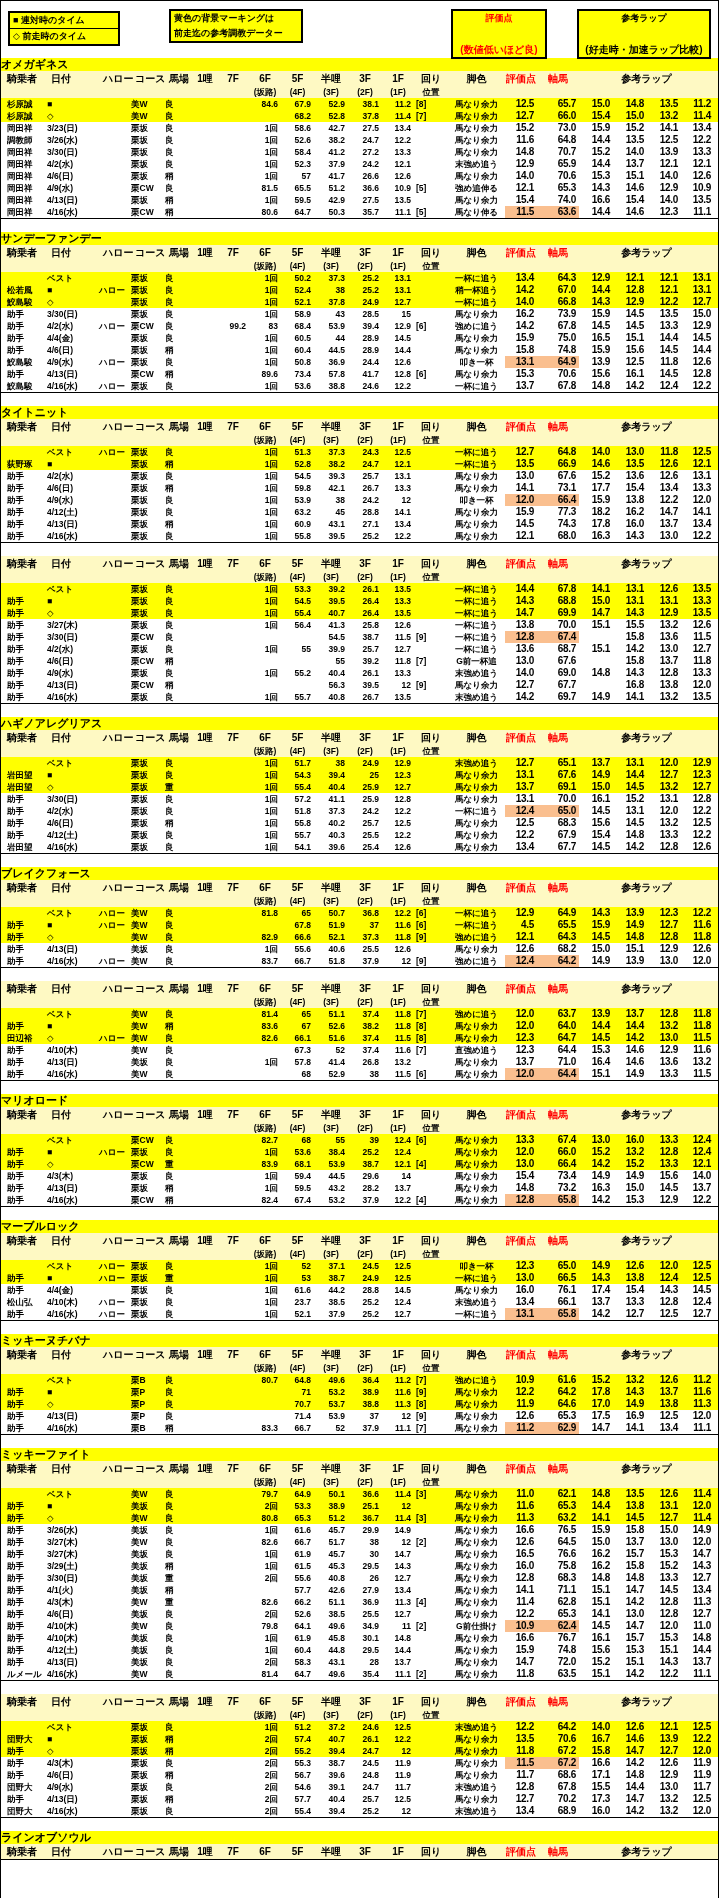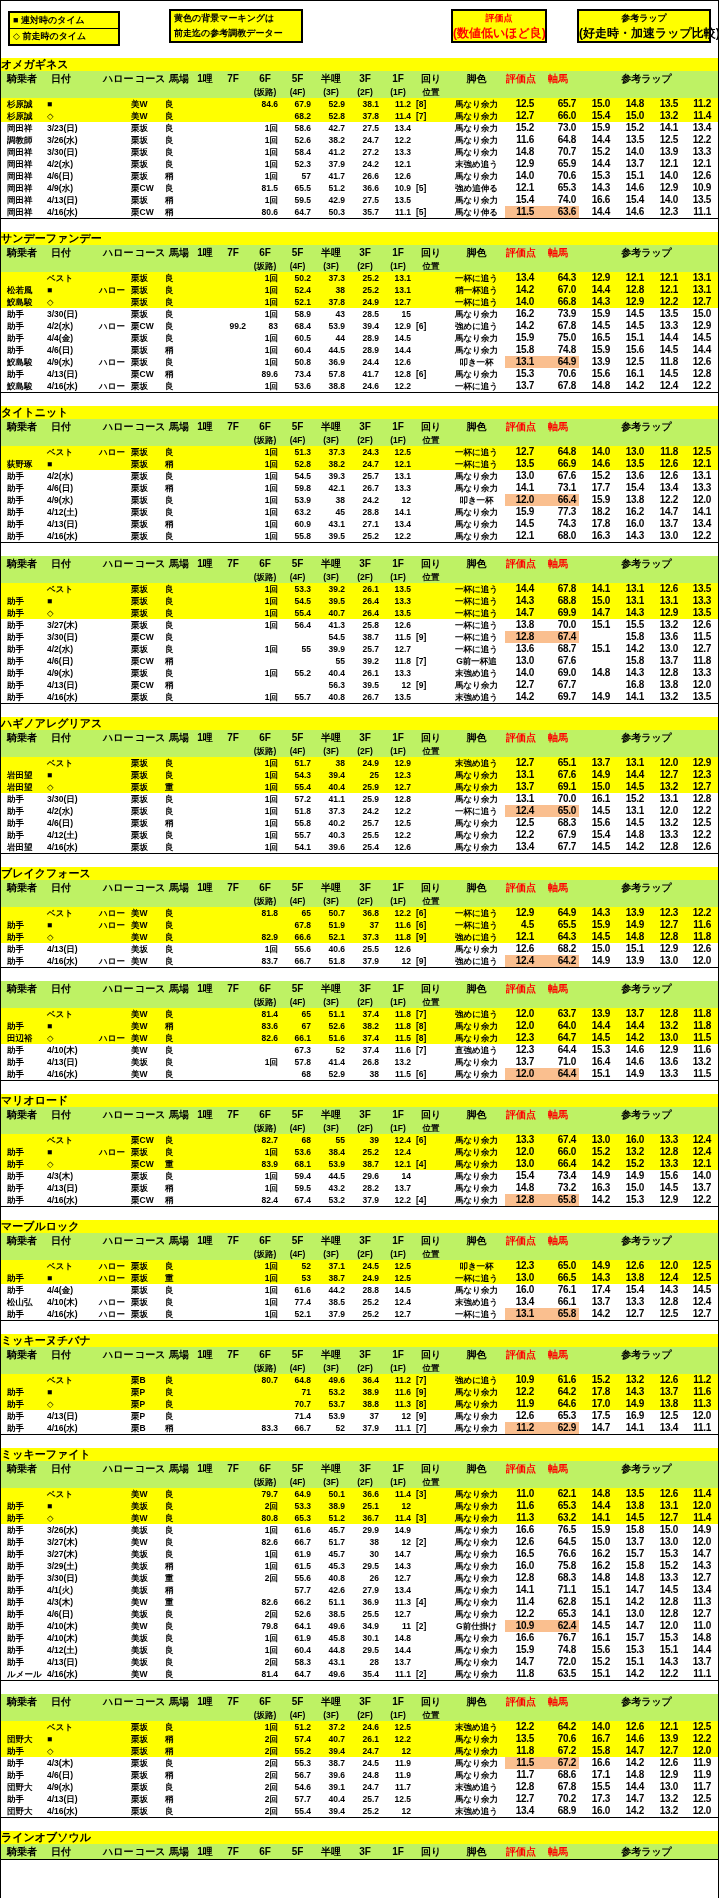--- a/index.html
+++ b/index.html
@@ -10,26 +10,26 @@
   .legend{position:relative;height:57px;}
   .lbox{position:absolute;background:#ffff00;border:2px solid #000;font-weight:bold;font-size:9px;line-height:14px;box-sizing:border-box;}
   .lbox .lrow{padding:0 3px;white-space:nowrap;height:15px;line-height:15px;}
   .lbox .lrow:first-child{border-bottom:1px solid #000;}
   .lbox.note div{padding:0 3px;height:15px;line-height:15px;white-space:nowrap;}
   .lbox.scorebox{text-align:center;}
   .lbox.scorebox div{height:15px;line-height:15px;white-space:nowrap;}
   .lbox.lapbox{text-align:center;}
   .lbox.lapbox div{height:15px;line-height:15px;white-space:nowrap;}
   .red{color:#ff0000;}
-  .small{font-size:12px;}
+  .small{font-size:10px;margin-top:16px;}
   
   .horse-section{border-bottom:1px solid #000;margin-bottom:13px;}
   .sec-title{background:#ffff00;height:13px;line-height:13px;font-size:11px;font-weight:bold;padding-left:0;}
   .grid{display:grid;grid-template-columns:44px 52px 32px 34px 30px 24px 32px 32px 33px 34px 34px 32px 34px 57px 32px 42px 34px 34px 34px 33px;}
-  .hdr{background:#bef264;font-weight:bold;white-space:nowrap;}
+  .hdr{background:#fef9c3;font-weight:bold;white-space:nowrap;}
   .hdr1{height:15px;line-height:15px;font-size:10px;}
   .hdr2{height:12px;line-height:12px;font-size:8.5px;}
   .hc{overflow:visible;}
   .span4{grid-column:17 / span 4;text-align:center;}
   .al-l{text-align:left;}
   .al-c{text-align:center;}
   .al-r{text-align:right;padding-right:3px;box-sizing:border-box;}
   .pl6{padding-left:6px;box-sizing:border-box;}
   .pl2{padding-left:2px;box-sizing:border-box;}
   .row{height:12px;line-height:12px;font-weight:bold;background:#fff;}
@@ -1808,21 +1808,21 @@
           </div>
           <div class="grid row">
             <span class="cell al-l pl6">松山弘</span>
             <span class="cell al-l pl2">4/10(木)</span>
             <span class="cell al-l pl2">ハロー</span>
             <span class="cell al-l pl2">栗坂</span>
             <span class="cell al-l pl2">良</span>
             <span class="cell al-r"></span>
             <span class="cell al-r"></span>
             <span class="cell al-r">1回</span>
-            <span class="cell al-r">77.4</span>
+            <span class="cell al-r">23.7</span>
             <span class="cell al-r">38.5</span>
             <span class="cell al-r">25.2</span>
             <span class="cell al-r">12.4</span>
             <span class="cell al-l pl2"></span>
             <span class="cell pace al-c">末強め追う</span>
             <span class="cell al-r big score">13.4</span>
             <span class="cell al-r big axis">66.1</span>
             <span class="cell al-r big">13.7</span>
             <span class="cell al-r big">13.3</span>
             <span class="cell al-r big">12.8</span>

